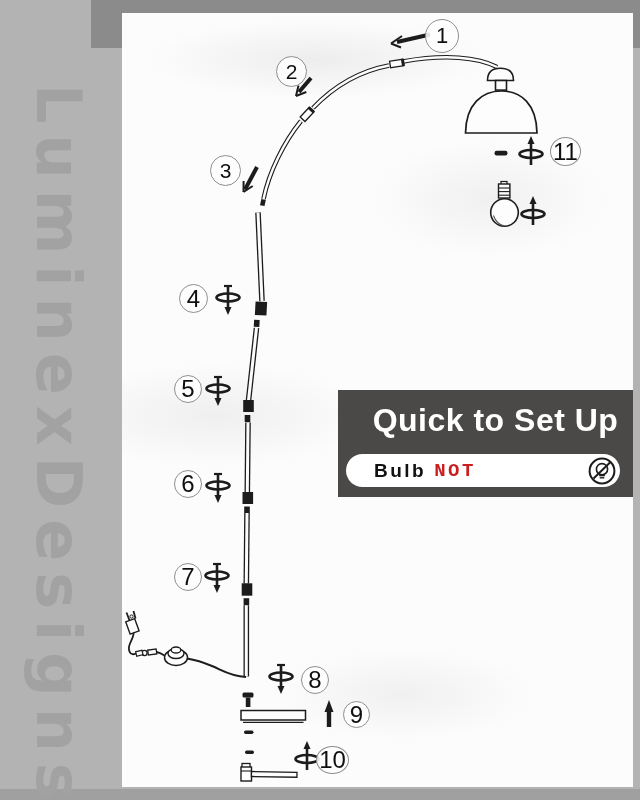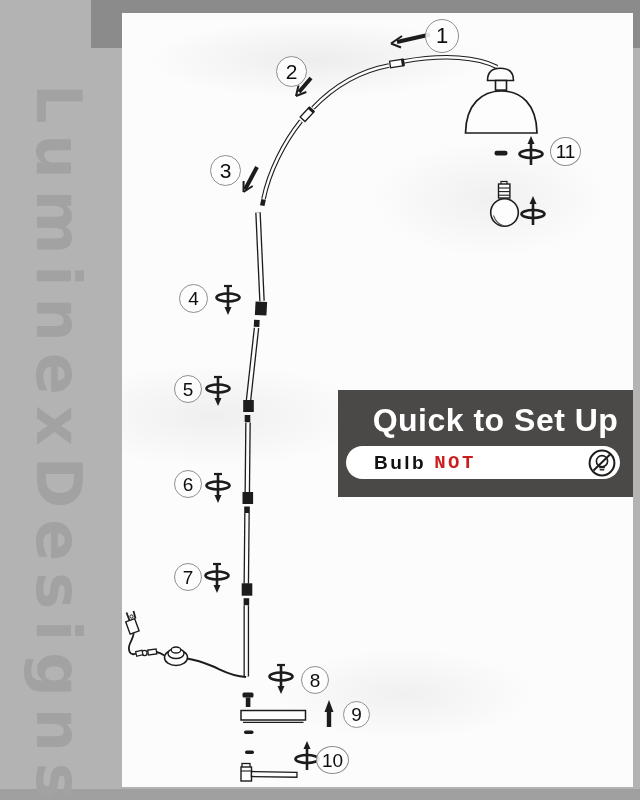--- a/index.html
+++ b/index.html
@@ -14,36 +14,36 @@
   .page{position:absolute;left:122px;top:13px;width:511px;height:774px;
        background:
          radial-gradient(ellipse 260px 60px at 38% 6%, #ededed, transparent 65%),
          radial-gradient(ellipse 180px 90px at 72% 24%, #f0f0f0, transparent 65%),
          radial-gradient(ellipse 240px 80px at 18% 52%, #efefef, transparent 65%),
          radial-gradient(ellipse 200px 70px at 55% 88%, #f0f0f0, transparent 65%),
          #fcfcfc;}
   .diagram-svg{position:absolute;left:0;top:0;}
   .callout{position:absolute;border:1.4px solid #8f8f8f;border-radius:50%;
        background:rgba(253,253,253,.88);color:#0f0f0f;display:flex;align-items:center;
-       justify-content:center;font-size:19px;line-height:1;}
+       justify-content:center;font-size:24px;line-height:1;}
   .c1{left:303px;top:6px;width:32px;height:32px;font-size:22px;}
   .c2{left:154px;top:43px;width:29px;height:29px;font-size:21px;}
   .c3{left:88px;top:142px;width:29px;height:29px;font-size:21px;}
   .c4{left:57px;top:271px;width:27px;height:27px;}
   .c5{left:52px;top:362px;width:26px;height:26px;}
   .c6{left:52px;top:457px;width:26px;height:26px;}
   .c7{left:52px;top:550px;width:26px;height:26px;}
   .c8{left:179px;top:653px;width:26px;height:26px;}
   .c9{left:221px;top:688px;width:25px;height:25px;}
   .c10{left:194px;top:733px;width:31px;height:26px;}
   .c11{left:428px;top:124px;width:29px;height:27px;}
   .banner{position:absolute;left:216px;top:377px;width:295px;height:107px;background:#4b4947;}
   .banner-title{color:#ffffff;font-weight:700;font-size:32px;text-align:center;
        margin-top:12px;letter-spacing:.5px;padding-left:20px;}
-  .bulb-pill{position:absolute;left:8px;top:56px;width:274px;height:33px;background:#ffffff;
+  .bulb-pill{position:absolute;left:8px;top:64px;width:274px;height:33px;background:#ffffff;
        border-radius:17px;display:flex;align-items:center;padding:0 0 0 28px;box-sizing:border-box;}
   .pill-text{display:flex;gap:8px;font-weight:700;font-size:19px;letter-spacing:2.5px;color:#111;}
   .pill-red{color:#cb1f1f;font-family:Liberation Mono, monospace;}
   .pill-icon{margin-left:auto;margin-right:4px;display:flex;align-items:center;}
 </style>
 </head>
 <body>
 
 <div class="frame"></div>
 <div class="top-shadow"></div>

